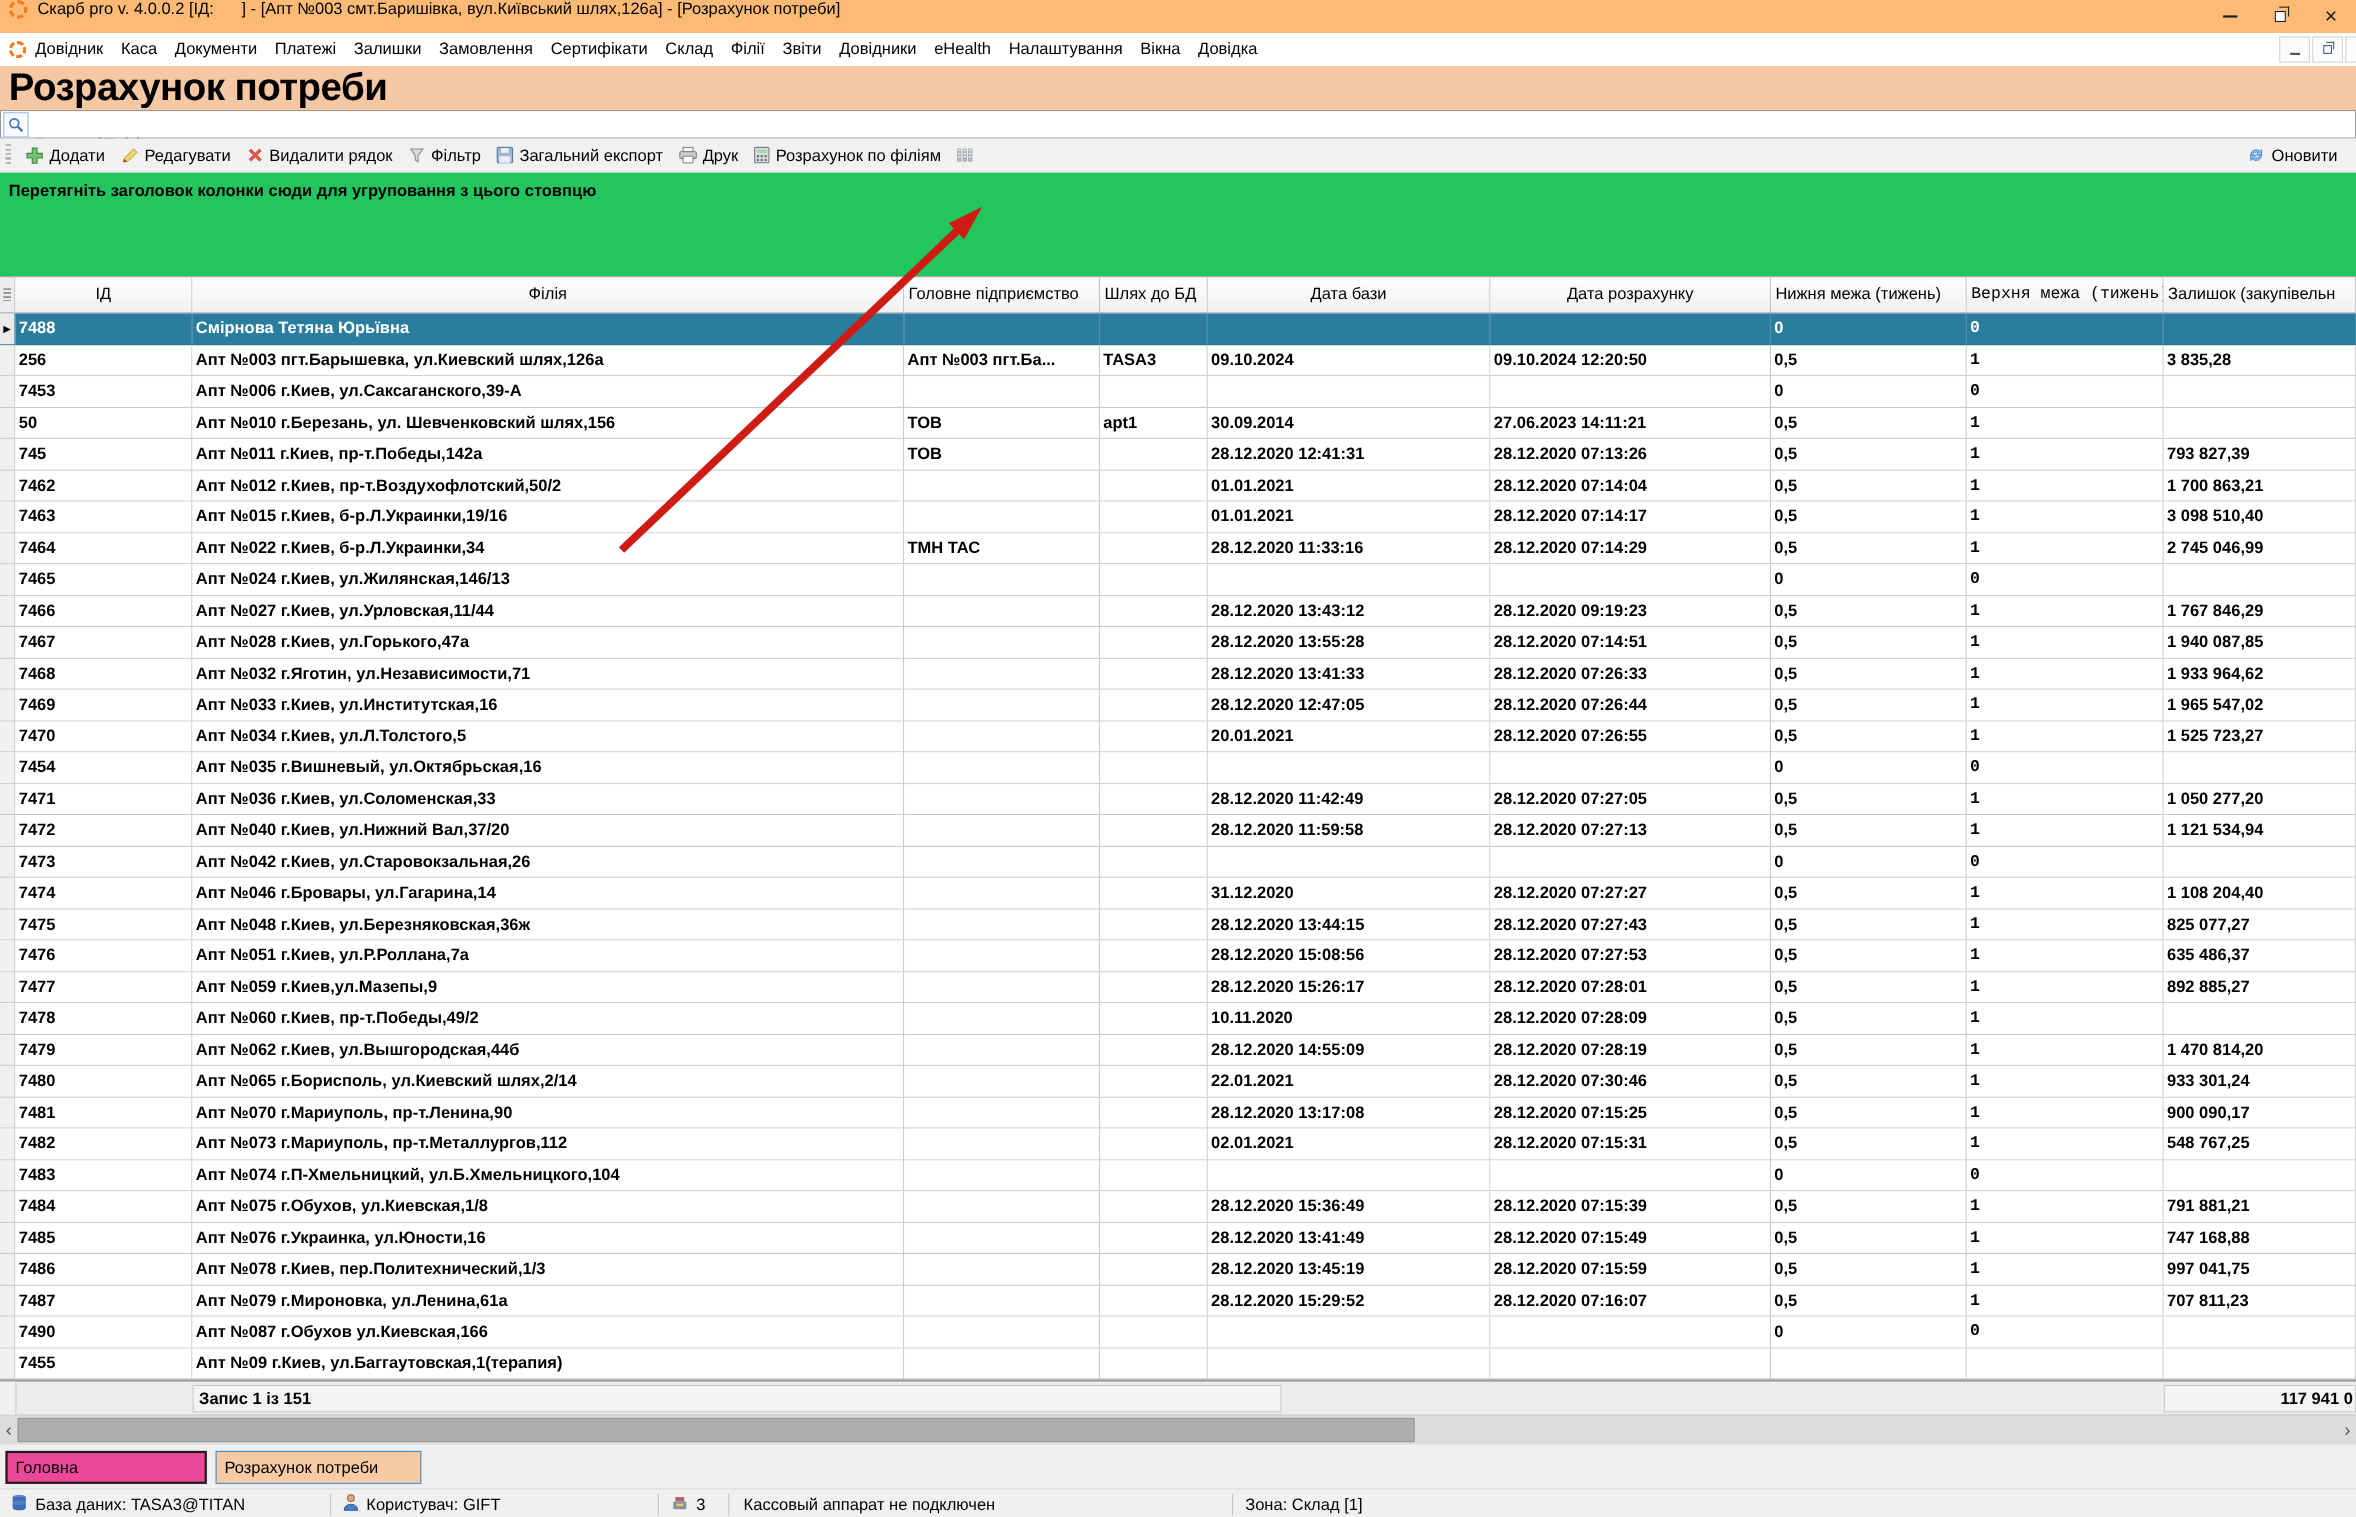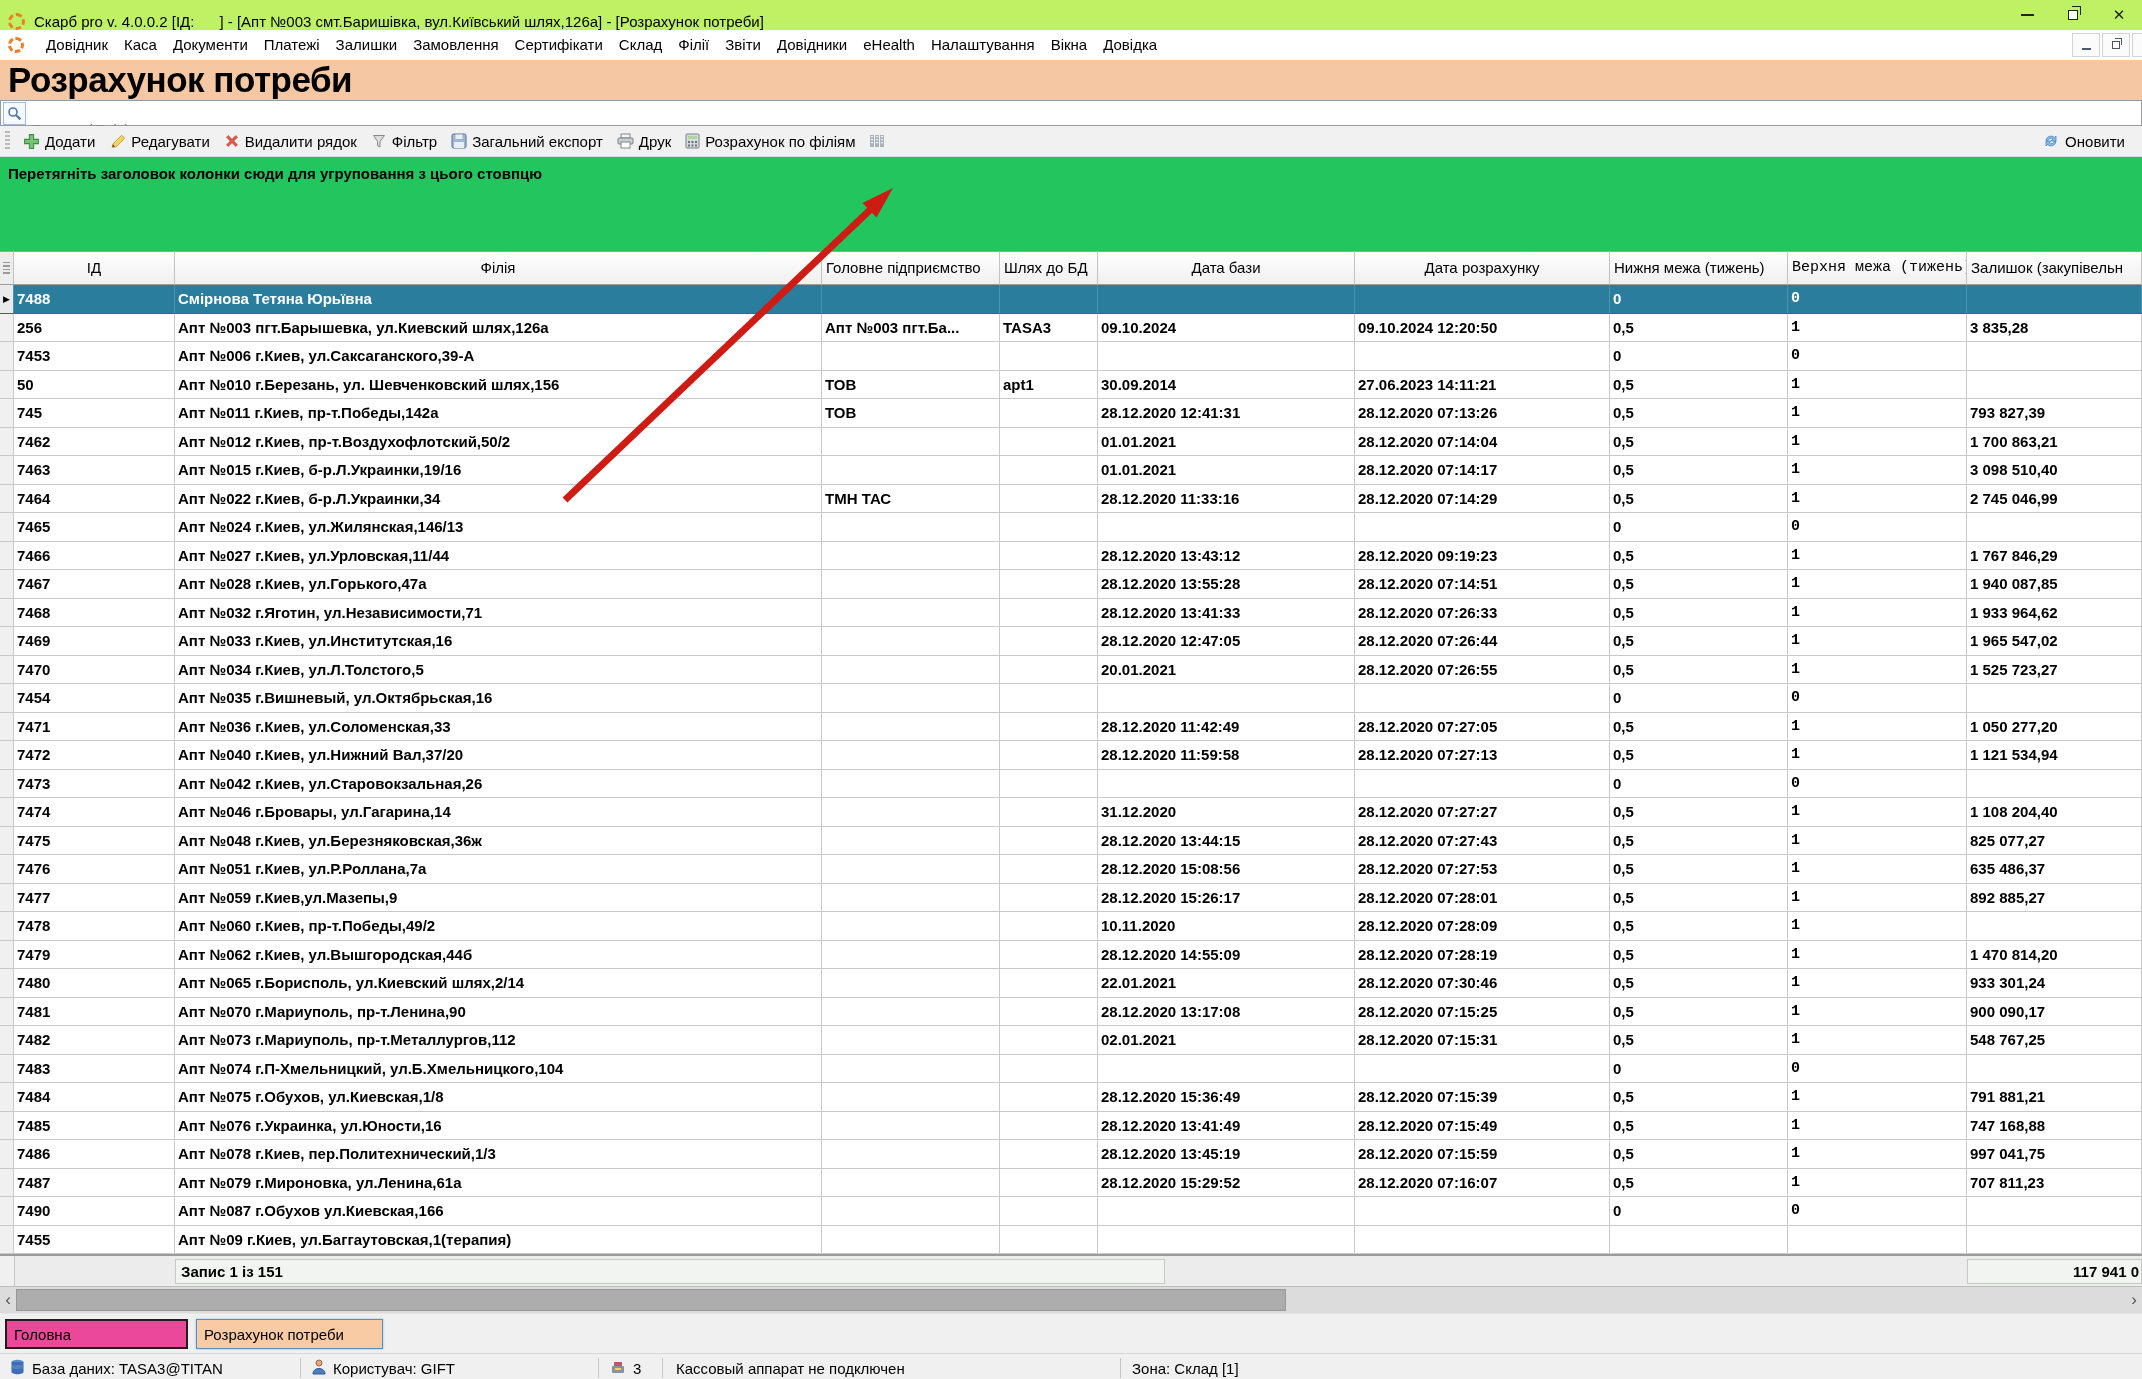--- a/index.html
+++ b/index.html
@@ -1,33 +1,33 @@
 <!DOCTYPE html>
 <html><head>
 <meta charset="utf-8">
 <style>
   html,body{margin:0;padding:0;}
   body{width:2142px;height:1379px;position:relative;overflow:hidden;background:#fff;
        font-family:"Liberation Sans","DejaVu Sans",sans-serif;color:#000;}
   .app{position:absolute;inset:0;display:flex;flex-direction:column;}
 
   
-  .titlebar{height:30px;display:flex;align-items:flex-end;background:#bef264;padding-left:8px;flex:0 0 auto;}
+  .titlebar{height:30px;display:flex;align-items:flex-start;background:#fdba74;padding-left:8px;flex:0 0 auto;}
   .logo{width:17px;height:17px;border:3px dashed #F07D1F;border-radius:50%;box-sizing:border-box;flex:0 0 auto;}
   .title-text{font-size:15px;margin-left:9px;white-space:pre;}
   .win-controls{margin-left:auto;display:flex;align-items:center;}
   .wbtn{width:46px;height:30px;display:flex;align-items:center;justify-content:center;cursor:default;font-size:15px;color:#222;}
   .min-glyph{width:13px;height:2px;background:#222;display:inline-block;}
   .restore-glyph{width:10px;height:10px;border:1.5px solid #222;display:inline-block;position:relative;background:#fff;box-sizing:border-box;}
   .restore-glyph::before{content:"";position:absolute;left:2.5px;top:-5px;width:9px;height:9px;border:1.5px solid #222;border-left:none;border-bottom:none;box-sizing:border-box;}
 
   
   .menubar{height:30px;display:flex;align-items:center;background:#fff;padding-left:8px;flex:0 0 auto;position:relative;}
   .logo.small{width:16px;height:16px;border-width:3px;}
-  .menu-items{display:flex;margin-left:14px;}
+  .menu-items{display:flex;}
   .menu-item{font-size:15px;padding:0 8px;line-height:30px;cursor:default;}
   .mdi-controls{position:absolute;right:0;top:3px;display:flex;}
   .mdibtn{width:28px;height:24px;border:1px solid #D4D4D4;background:#FBFBFB;display:flex;align-items:center;justify-content:center;margin-left:2px;box-sizing:border-box;}
   .mdibtn .min-glyph{width:9px;height:2px;background:#4A5A6A;margin-top:8px;}
   .mdibtn .restore-glyph{width:8px;height:8px;border-color:#4A5A6A;}
   .mdibtn .restore-glyph::before{width:7px;height:7px;border-color:#4A5A6A;left:2px;top:-4px;}
   .mdibtn.sliver{width:10px;border-right:none;}
 
   
   .pageheader{height:40px;background:#F5C7A3;flex:0 0 auto;display:flex;align-items:center;padding-left:8px;}

